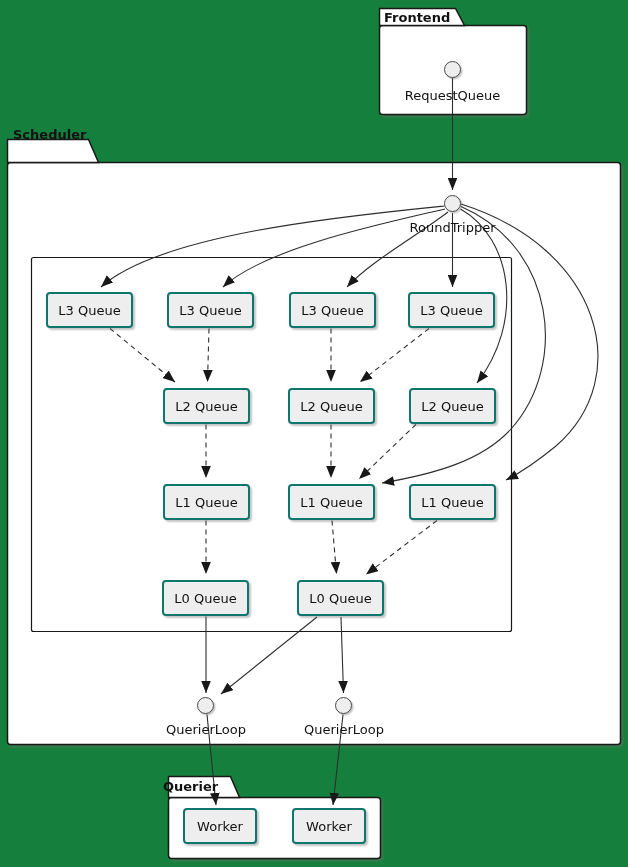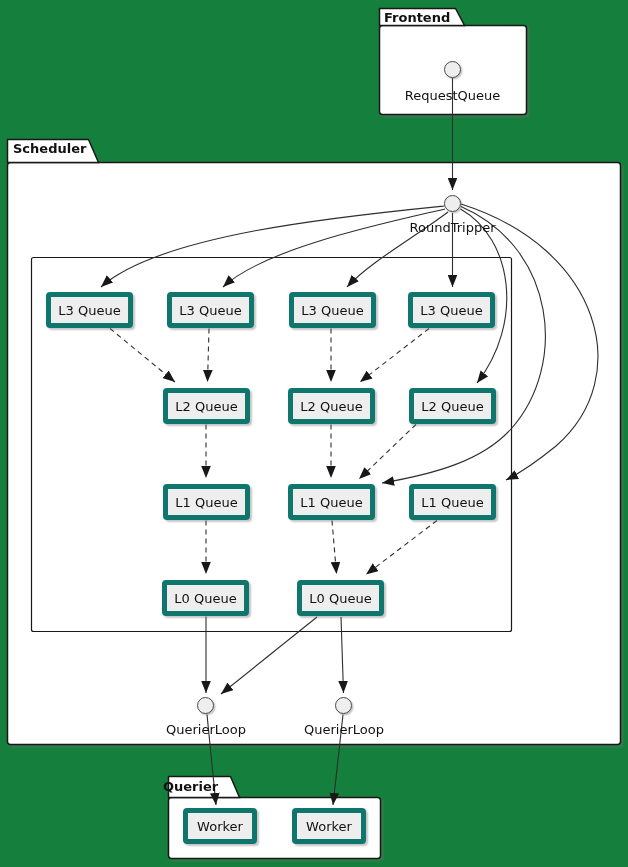--- a/index.html
+++ b/index.html
@@ -9,21 +9,21 @@
     overflow:hidden;
   }
   svg.layer { position:absolute; left:0; top:0; width:628px; height:867px; }
   .pkg-shape { fill:#ffffff; stroke:#181818; stroke-width:1.5; }
   .inner-box { fill:#ffffff; stroke:#181818; stroke-width:1.2; }
   .pkg-shadow { filter:drop-shadow(2px 2px 1px rgba(110,110,110,0.45)); }
   .edge { fill:none; stroke:#2e2e2e; stroke-width:1.1; }
   .edge.dashed { stroke-dasharray:5 4; }
   .node {
     position:absolute; box-sizing:border-box;
-    background:#eeeeee; border:5px solid #0f766e; border-radius:4px;
+    background:#eeeeee; border:2px solid #0f766e; border-radius:4px;
     box-shadow:2px 2px 2px rgba(110,110,110,0.4);
     display:flex; align-items:center; justify-content:center;
     font-size:13px; white-space:nowrap;
   }
   .circle-node {
     position:absolute; width:17px; height:17px; box-sizing:border-box;
     background:#eeeeee; border:1px solid #4a4a4a; border-radius:50%;
     box-shadow:1.5px 1.5px 1.5px rgba(110,110,110,0.4);
   }
   .label { position:absolute; font-size:13px; text-align:center; white-space:nowrap; }
@@ -73,21 +73,21 @@
     <path class="edge dashed" marker-end="url(#arr)" d="M429,328.5 L360,382"></path>
     <path class="edge dashed" marker-end="url(#arr)" d="M206,424.5 L206,478"></path>
     <path class="edge dashed" marker-end="url(#arr)" d="M331,424.5 L331,478"></path>
     <path class="edge dashed" marker-end="url(#arr)" d="M416,424.5 L359,479"></path>
     <path class="edge dashed" marker-end="url(#arr)" d="M206,520.5 L206,574"></path>
     <path class="edge dashed" marker-end="url(#arr)" d="M332,520.5 L336.5,574"></path>
     <path class="edge dashed" marker-end="url(#arr)" d="M437,520.5 L366,574.5"></path>
   </svg>
 
   <div class="pkg-title" style="left:384px; top:10px;">Frontend</div>
-  <div class="pkg-title" style="left:13px; top:141px;">Scheduler</div>
+  <div class="pkg-title" style="left:13px; top:127px;">Scheduler</div>
   <div class="pkg-title" style="left:163px; top:779px;">Querier</div>
 
   <div class="circle-node" style="left:444px; top:61px;"></div>
   <div class="circle-node" style="left:444px; top:195px;"></div>
   <div class="circle-node" style="left:197px; top:697px;"></div>
   <div class="circle-node" style="left:335px; top:697px;"></div>
 
   <div class="label" style="left:392px; top:88px; width:121px;">RequestQueue</div>
   <div class="label" style="left:392px; top:220px; width:121px;">RoundTripper</div>
   <div class="label" style="left:146px; top:722px; width:120px;">QuerierLoop</div>

